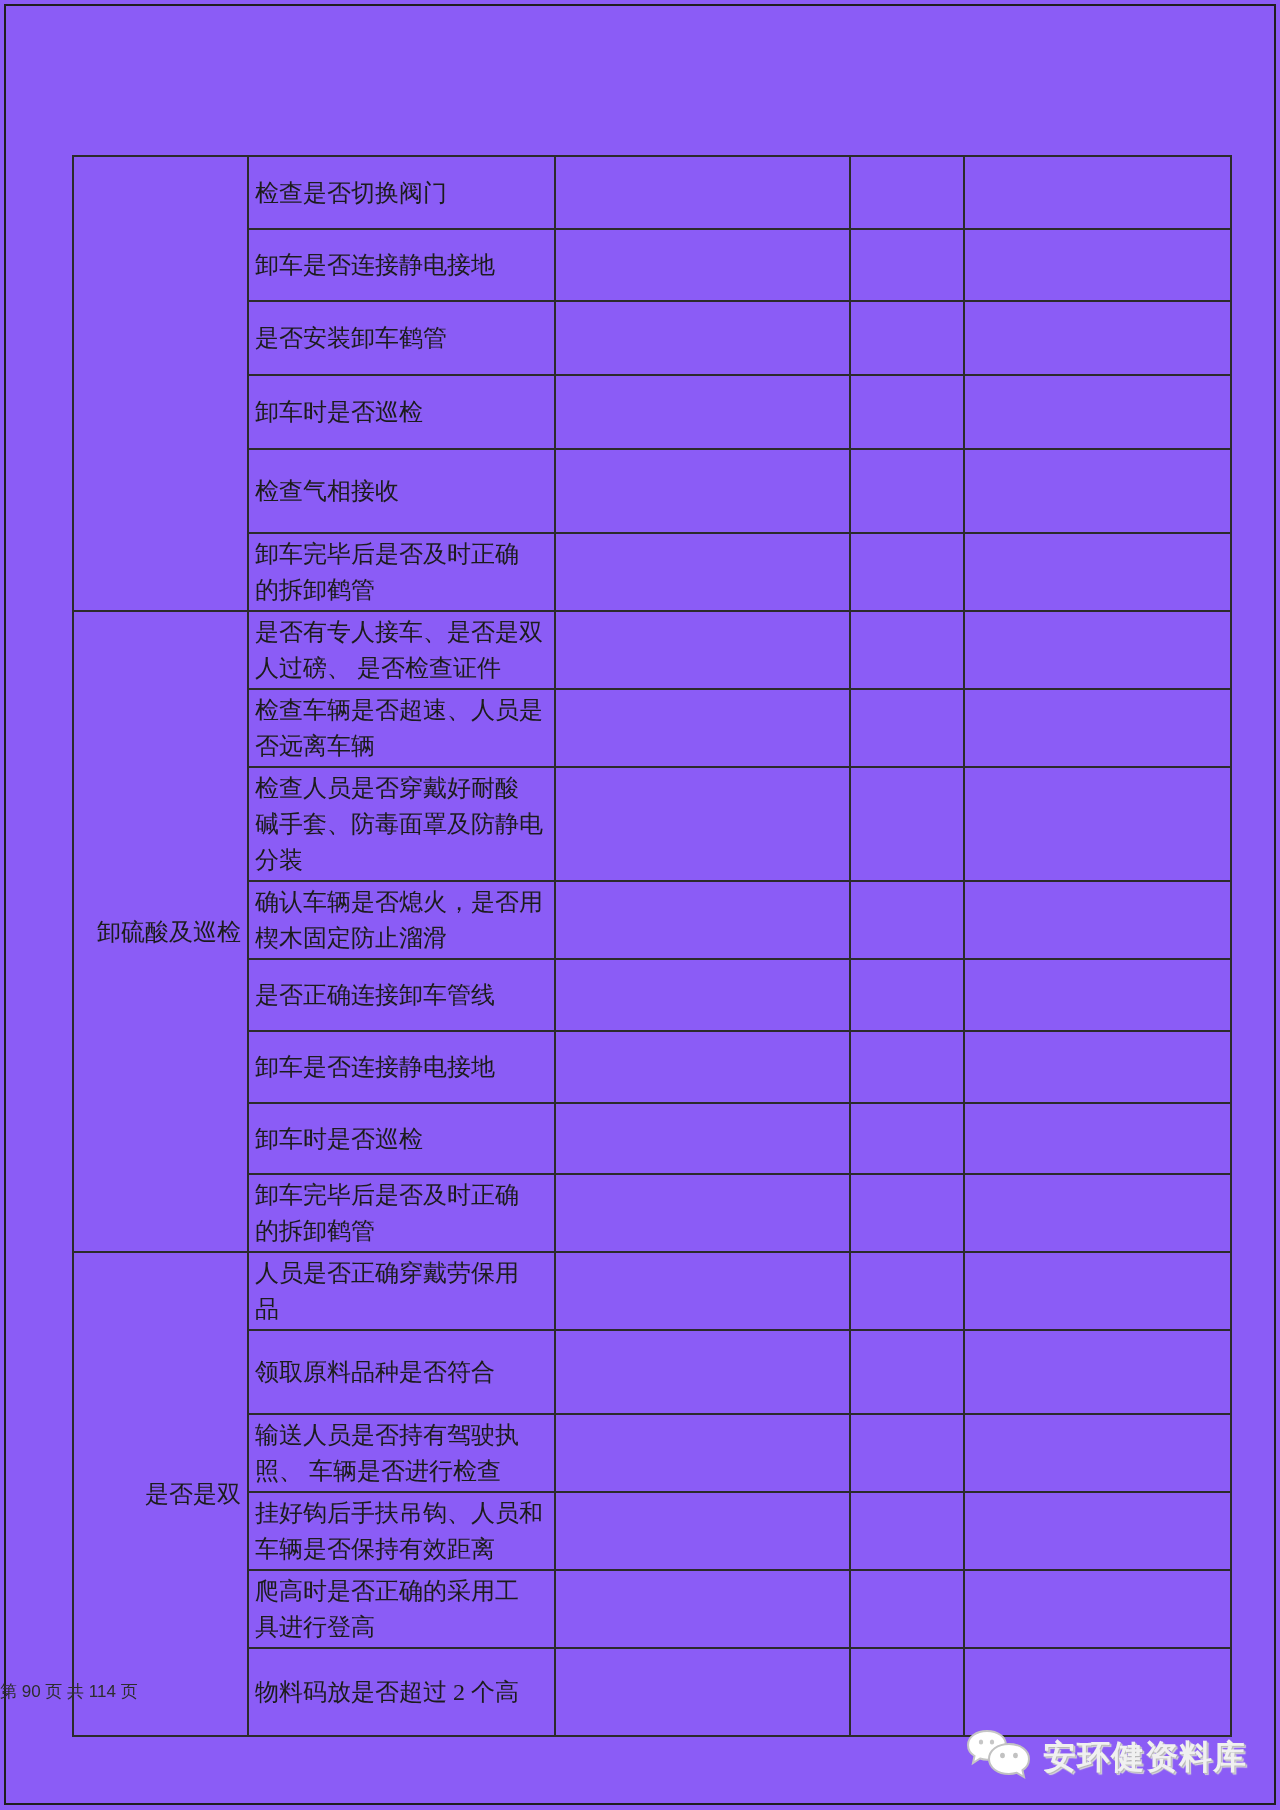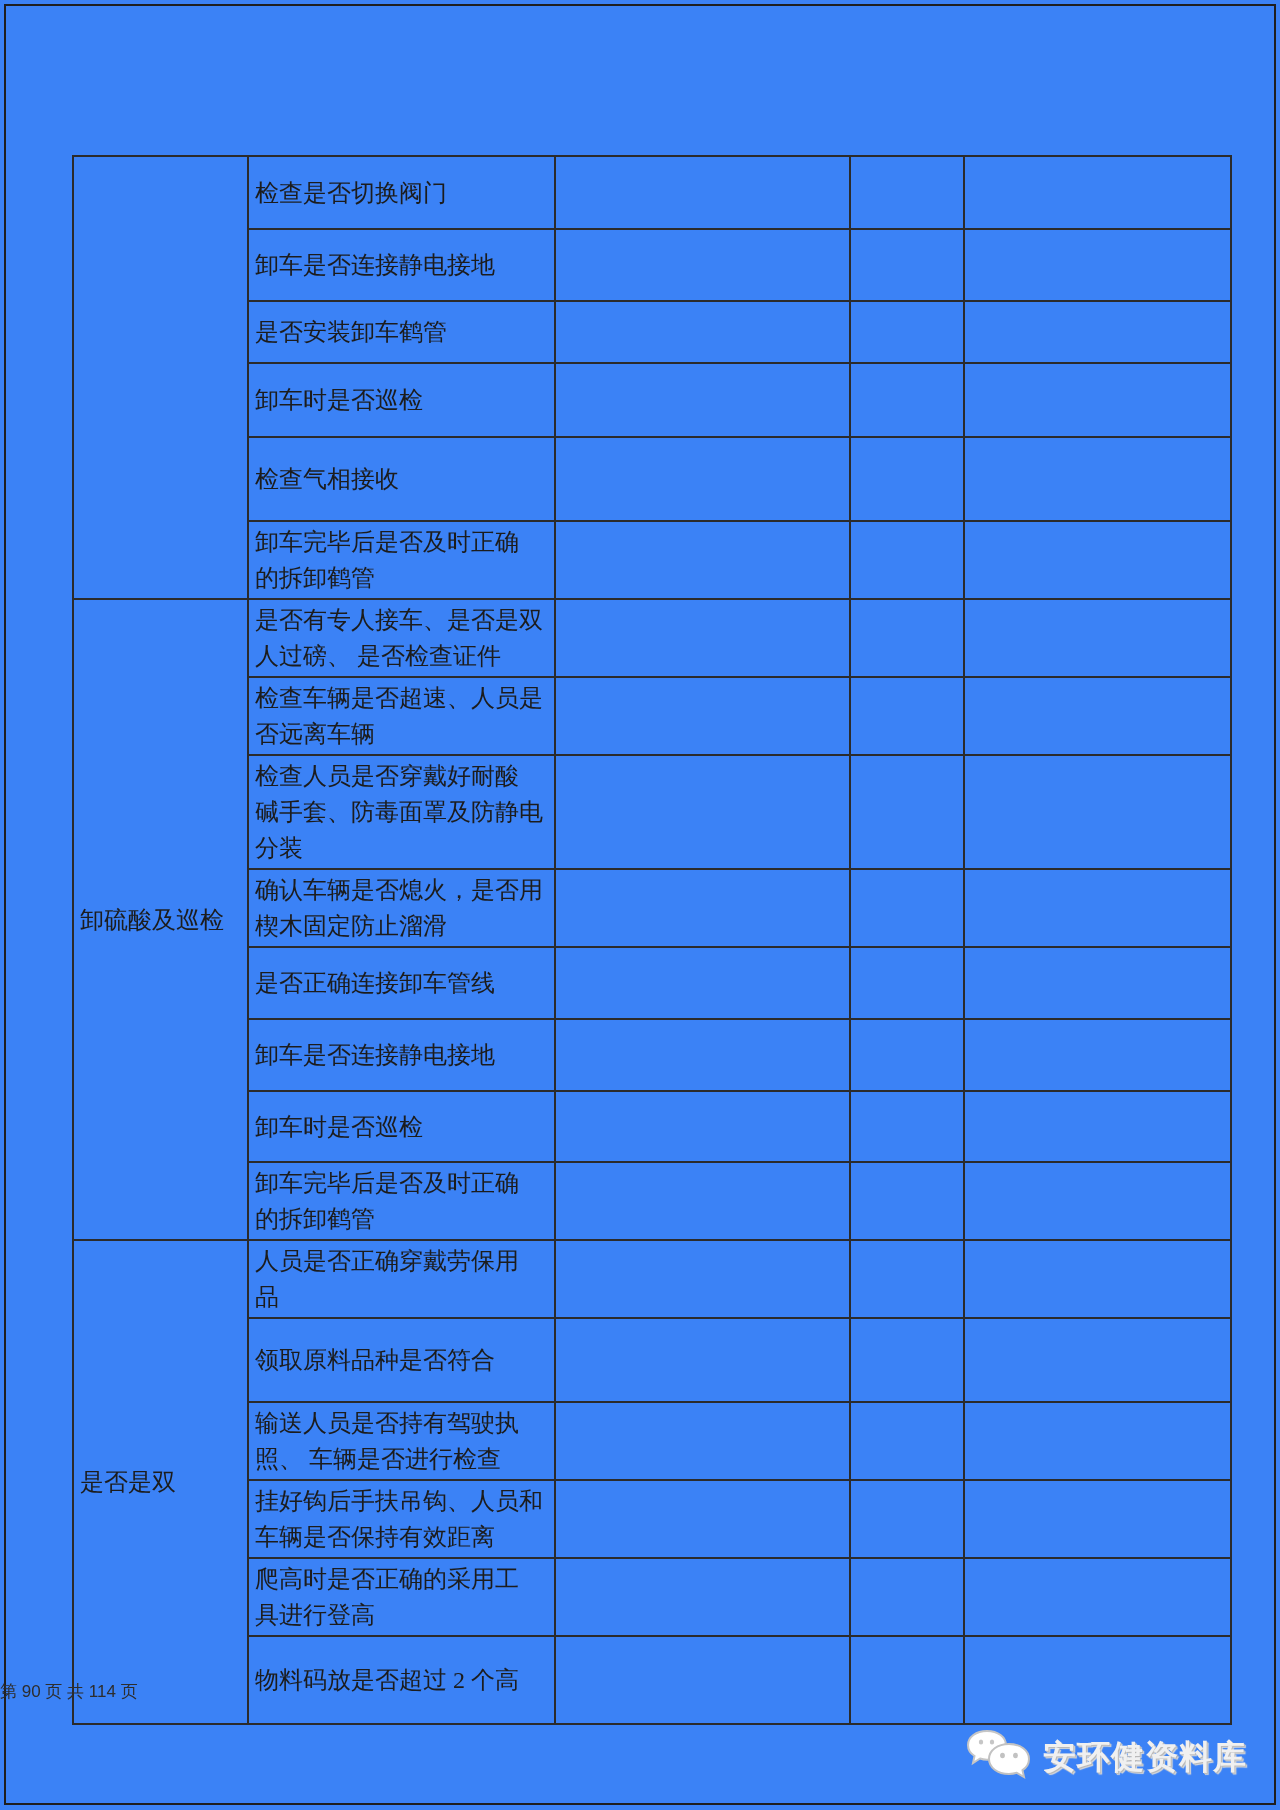--- a/index.html
+++ b/index.html
@@ -1,19 +1,19 @@
 <!DOCTYPE html>
 <html><head>
 <meta charset="utf-8">
 <style>
   html,body{margin:0;padding:0;background:#ffffff;}
   .page{
     position:relative;
     width:1280px;height:1810px;
-    background:#3b82f6;
+    background:#8b5cf6;
     font-family:"Liberation Serif","DejaVu Serif",serif;
     overflow:hidden;
   }
   .page-frame{
     position:absolute;
     left:4px;top:4px;right:4px;bottom:5px;
     border:2px solid #1f1f1f;
     pointer-events:none;
   }
   table.checklist{
@@ -27,21 +27,21 @@
     border:2px solid #2b2b2b;
     font-size:24px;
     line-height:36px;
     color:#1c1c1c;
     vertical-align:middle;
     padding:2px 6px;
     white-space:pre-line;
     overflow:hidden;
   }
   td.cat{
-    text-align:left;
+    text-align:right;
     padding:2px 2px;
   }
   td.item{
     text-align:left;
   }
   .footer{
     position:absolute;
     top:1681px;left:0;
     width:100%;
     text-align:left;
@@ -91,21 +91,21 @@
         <td></td>
         <td></td>
         <td></td>
       </tr>
       <tr style="height:72px">
         <td class="item">卸车是否连接静电接地</td>
         <td></td>
         <td></td>
         <td></td>
       </tr>
-      <tr style="height:62px">
+      <tr style="height:74px">
         <td class="item">是否安装卸车鹤管</td>
         <td></td>
         <td></td>
         <td></td>
       </tr>
       <tr style="height:74px">
         <td class="item">卸车时是否巡检</td>
         <td></td>
         <td></td>
         <td></td>

